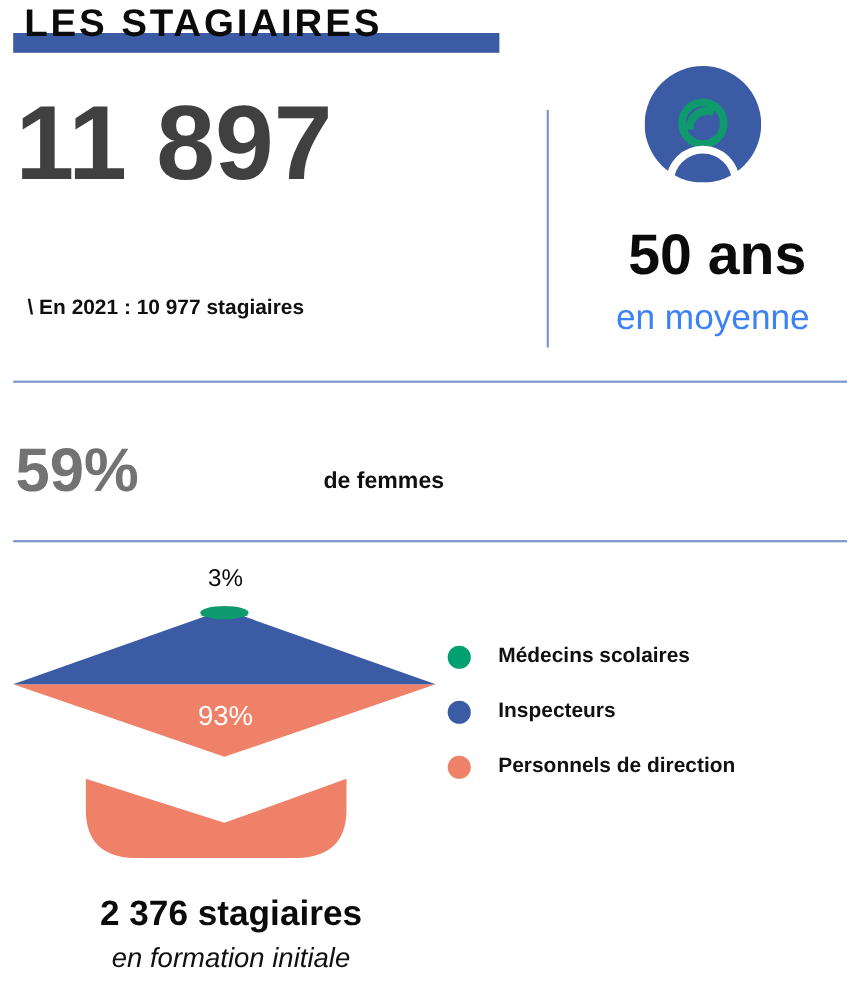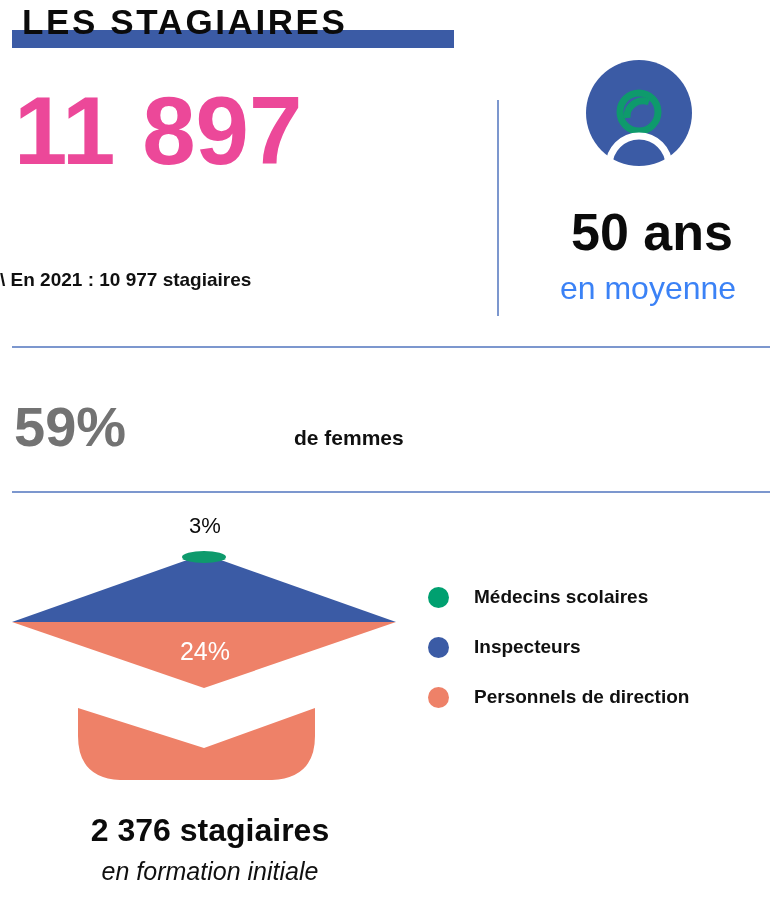--- a/index.html
+++ b/index.html
@@ -48,38 +48,38 @@
     white-space: nowrap;
   }
 
   
   #big-number {
     position: absolute;
     left: 14px;
     top: 83px;
     font-size: 96px;
     font-weight: bold;
-    color: #ec4899;
+    color: #404040;
     letter-spacing: 0px;
     line-height: 96px;
     white-space: nowrap;
   }
   #big-number-label {
     position: absolute;
     left: 14px;
     top: 210px;
     font-size: 31px;
     font-weight: normal;
     color: #101010;
     line-height: 34px;
     white-space: nowrap;
   }
   #big-number-note {
     position: absolute;
-    left: 0;
+    left: 25px;
     top: 268px;
     font-size: 19px;
     font-weight: bold;
     color: #101010;
     line-height: 24px;
     white-space: nowrap;
   }
 
   
   #vdivider {
@@ -189,21 +189,21 @@
     left: 150px;
     top: 637px;
     width: 110px;
     font-size: 25px;
     color: #ffffff;
   }
 
   
   #legend {
     position: absolute;
-    left: 428px;
+    left: 407px;
     top: 572px;
     width: 350px;
   }
   .legend-row {
     display: flex;
     align-items: center;
     height: 50px;
   }
   .legend-dot {
     width: 21px;
@@ -293,21 +293,21 @@
                L78 196
                Q78 238 120 240
                L272 240
                Q315 238 315 196
                L315 168
                L204 208
                Z" fill="#EE8168"></path>
     </svg>
   </div>
   <div class="cap-pct" id="cap-pct-0">3%</div>
-  <div class="cap-pct" id="cap-pct-2">24%</div>
+  <div class="cap-pct" id="cap-pct-2">93%</div>
 
   <div id="legend">
     <div class="legend-row">
       <span class="legend-dot" style="background:#00A070"></span>
       <span class="legend-label">Médecins scolaires</span>
     </div>
     <div class="legend-row">
       <span class="legend-dot" style="background:#3B5BA5"></span>
       <span class="legend-label">Inspecteurs</span>
     </div>

